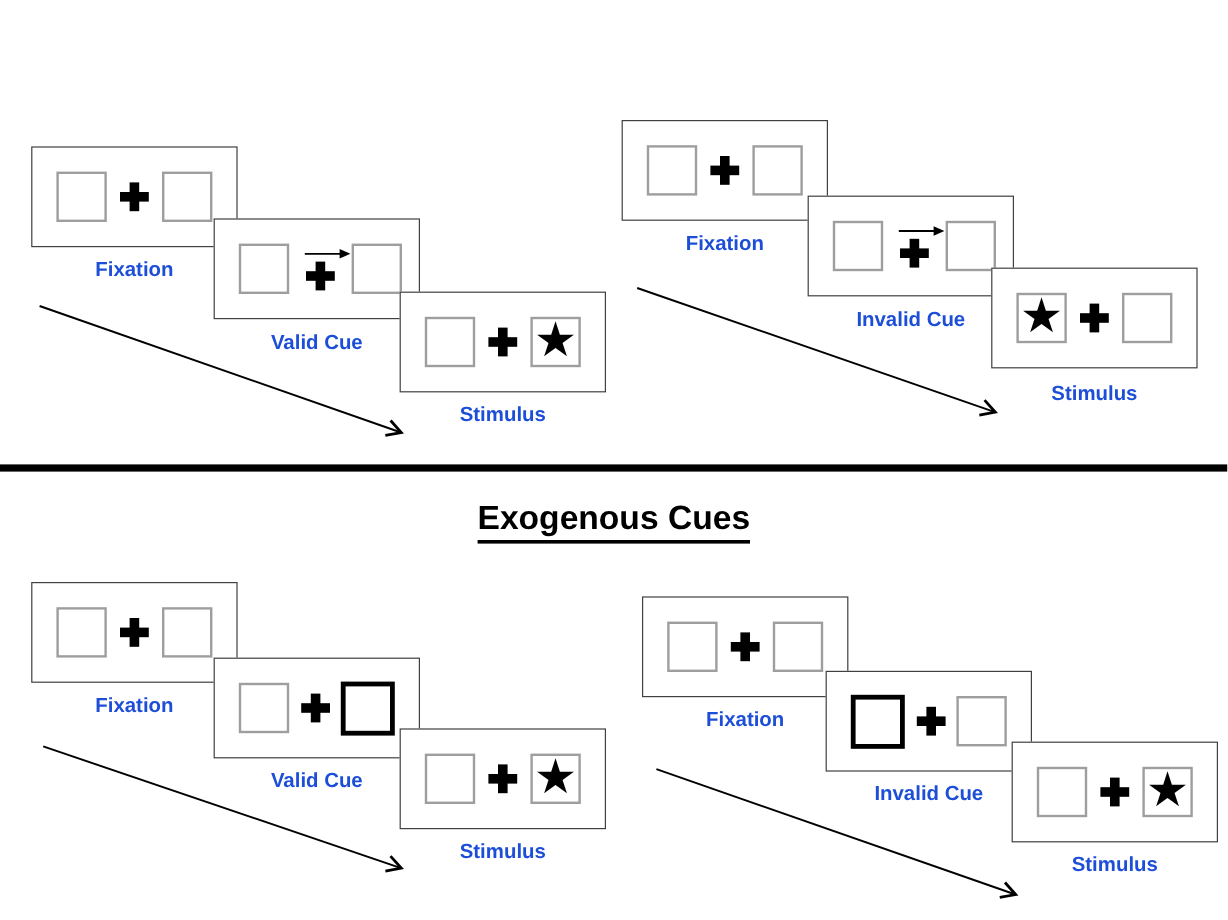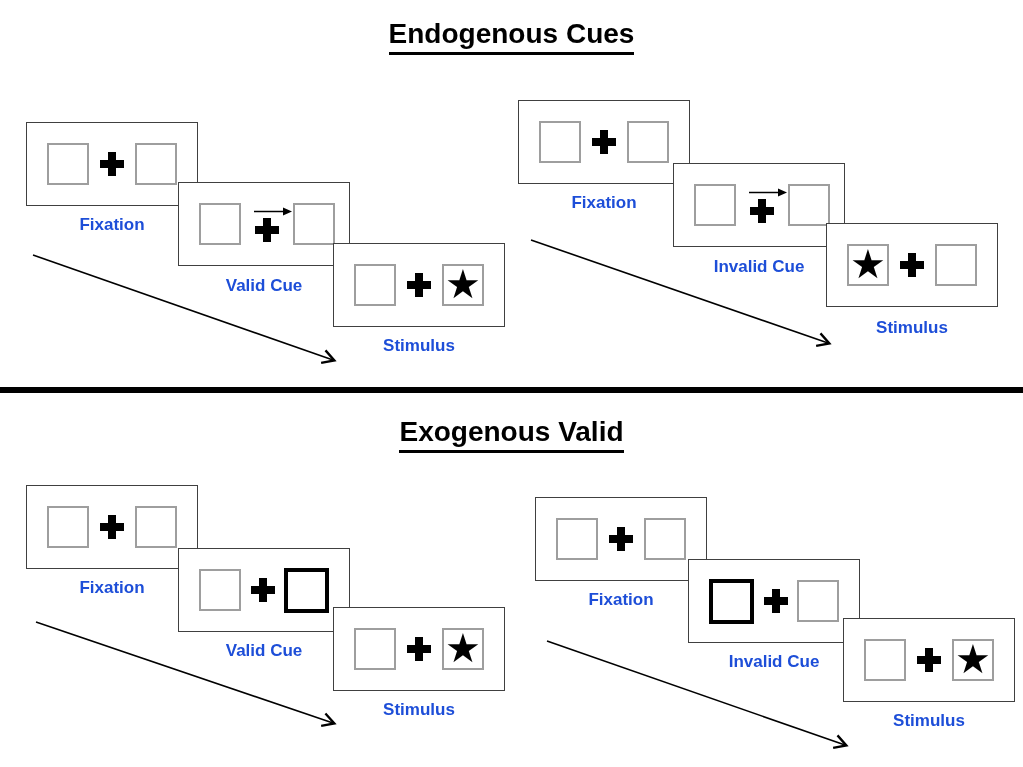--- a/index.html
+++ b/index.html
@@ -44,23 +44,20 @@
 <div id="canvas">
 
   <svg width="0" height="0" style="position:absolute">
     <defs>
       <marker id="ah" viewBox="0 0 12 12" refX="9" refY="6" markerWidth="11" markerHeight="11" orient="auto">
         <path d="M2 1.5 L10 6 L2 10.5" fill="none" stroke="#000" stroke-width="1.6"></path>
       </marker>
     </defs>
   </svg>
 
-  <div class="section-title" style="top:18px">
-    <span>Endogenous Cues</span>
-  </div>
 
   <div class="panel" style="left:26px;top:122px">
     <div class="sq"></div>
     <div class="mid">
       <div class="cross"></div>
     </div>
     <div class="sq"></div>
   </div>
   <div class="panel" style="left:178px;top:182px">
     <div class="sq"></div>
@@ -119,21 +116,21 @@
   <div class="plabel" style="left:518px;top:193px">Fixation</div>
   <div class="plabel" style="left:673px;top:257px">Invalid Cue</div>
   <div class="plabel" style="left:826px;top:318px">Stimulus</div>
   <svg class="diag" style="left:531px;top:238px" width="309" height="112">
     <line x1="0" y1="2" x2="297" y2="105" marker-end="url(#ah)"></line>
   </svg>
 
   <div class="divider" style="top:387px"></div>
 
   <div class="section-title" style="top:416px">
-    <span>Exogenous Valid</span>
+    <span>Exogenous Cues</span>
   </div>
 
   <div class="panel" style="left:26px;top:485px">
     <div class="sq"></div>
     <div class="mid">
       <div class="cross"></div>
     </div>
     <div class="sq"></div>
   </div>
   <div class="panel" style="left:178px;top:548px">

